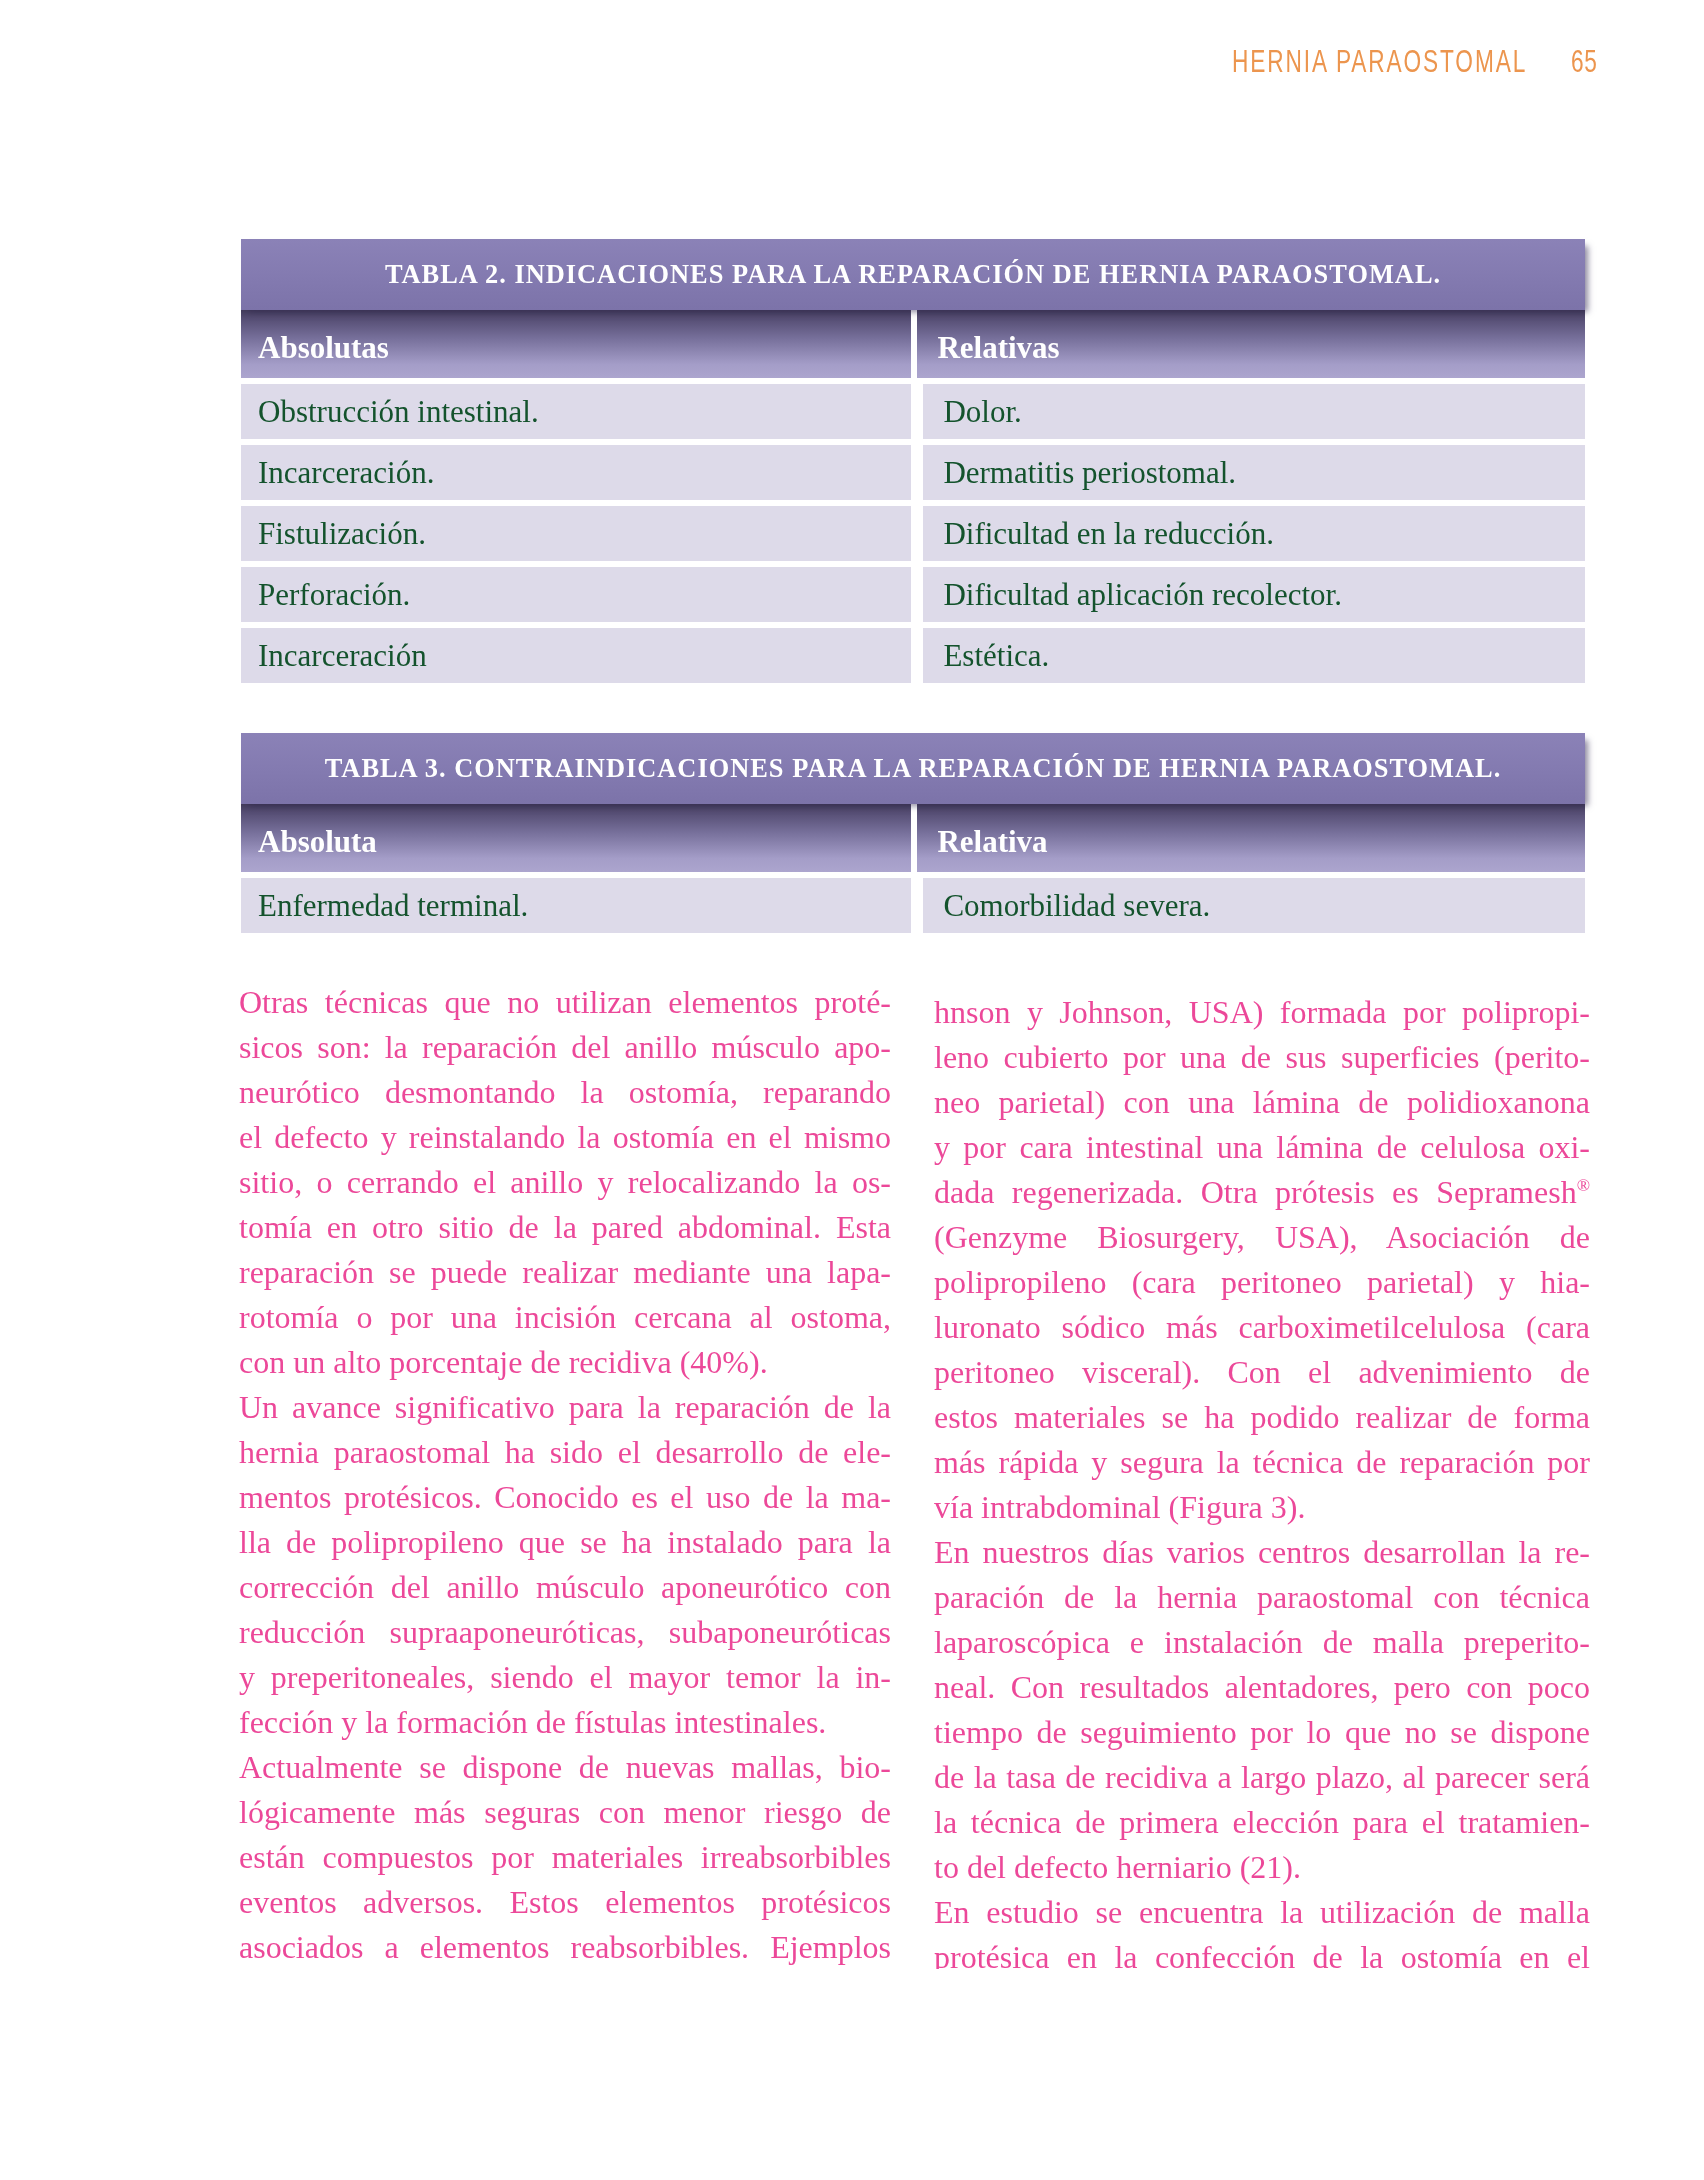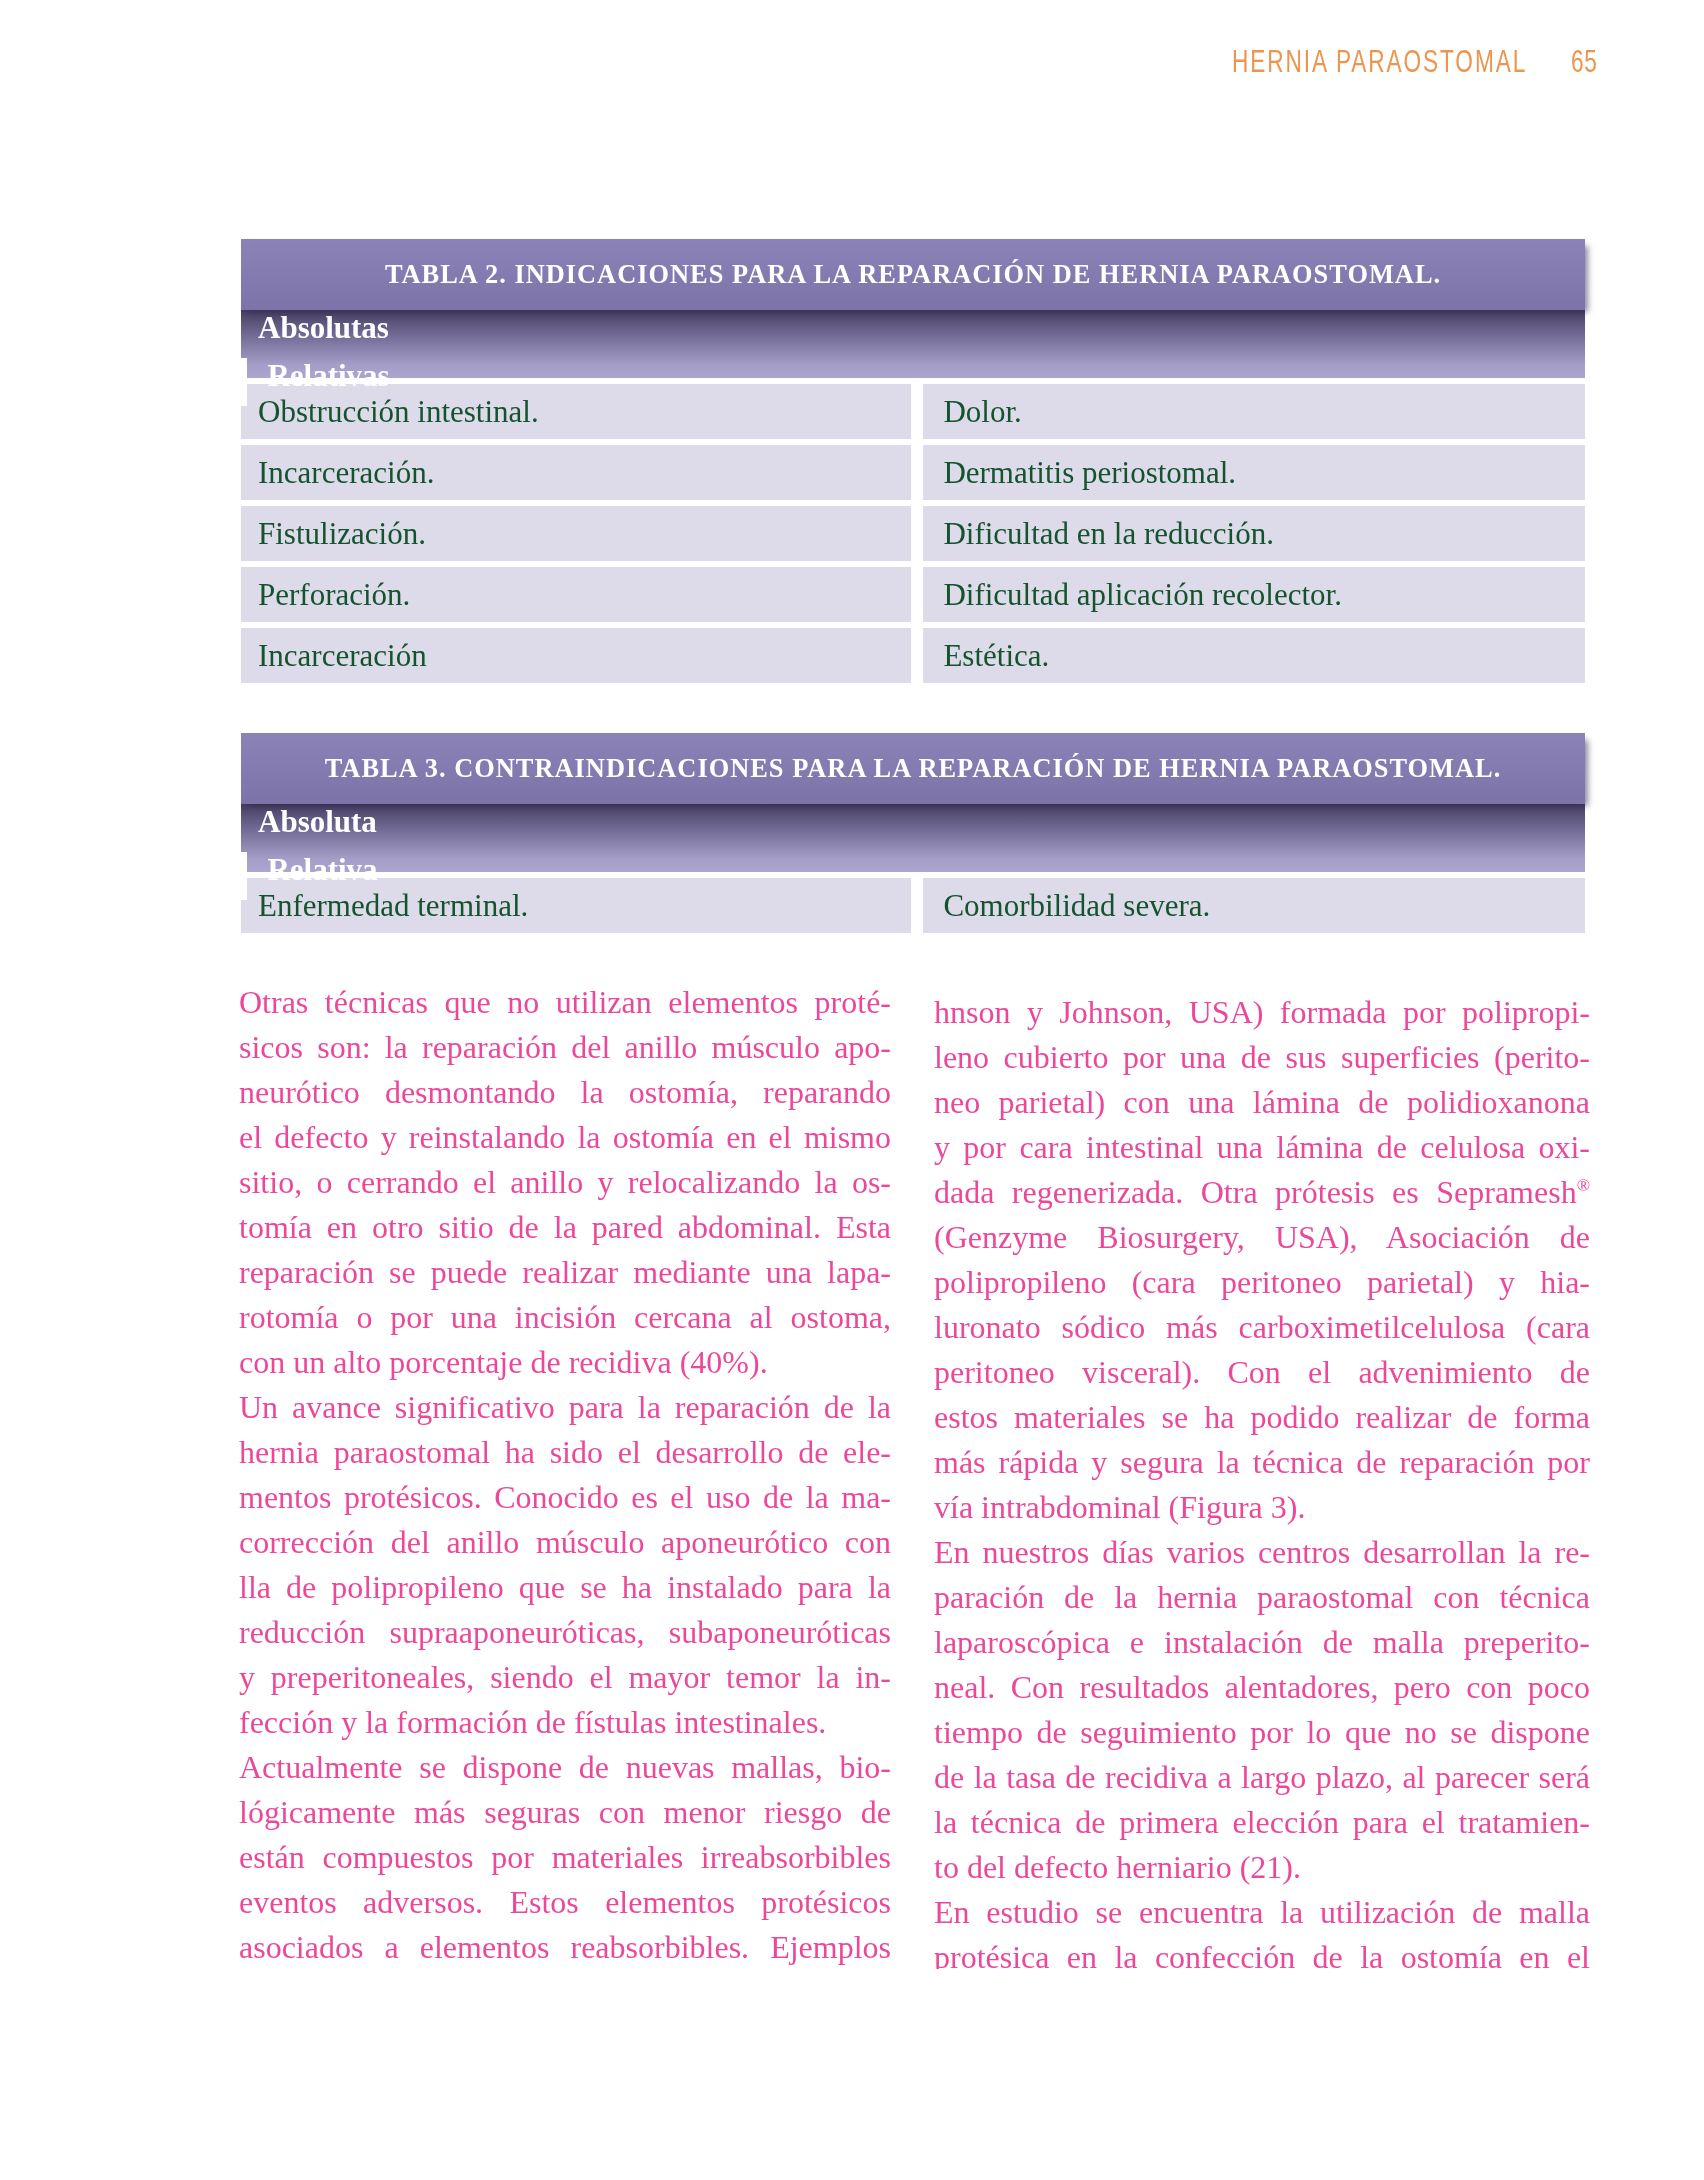--- a/index.html
+++ b/index.html
@@ -34,21 +34,21 @@
     background:linear-gradient(180deg,#8B82B7 0%,#837AB0 55%,#7C73A9 100%);
     color:#ffffff;
     font-weight:bold;font-size:26.4px;letter-spacing:1px;
     box-shadow:5.1px 4.3px 6px -2.6px rgba(50,40,80,0.55);
     position:relative;z-index:2;
     white-space:nowrap;
   }
   .t-head{
     display:flex;height:68px;
     background:linear-gradient(180deg,#423B5A 0%,#554D73 12%,#77709B 42%,#A49DC8 80%,#ACA5CE 100%);
-    position:relative;z-index:1;flex-direction:column;
+    position:relative;z-index:1;
   }
   .t-hcell{
     display:flex;align-items:flex-end;
     padding:0 0 12px 17px;box-sizing:border-box;
     color:#ffffff;font-weight:bold;font-size:31px;
   }
   .t-hcell.c1{width:670px;}
   .t-hcell.c2{flex:1;border-left:6px solid #ffffff;padding-left:20.4px;}
   .t-row{display:flex;margin-top:6px;height:55px;}
   .t-cell{
@@ -141,22 +141,22 @@
       <div class="text-line">neurótico desmontando la ostomía, reparando</div>
       <div class="text-line">el defecto y reinstalando la ostomía en el mismo</div>
       <div class="text-line">sitio, o cerrando el anillo y relocalizando la os-</div>
       <div class="text-line">tomía en otro sitio de la pared abdominal. Esta</div>
       <div class="text-line">reparación se puede realizar mediante una lapa-</div>
       <div class="text-line">rotomía o por una incisión cercana al ostoma,</div>
       <div class="text-line pe">con un alto porcentaje de recidiva (40%).</div>
       <div class="text-line">Un avance significativo para la reparación de la</div>
       <div class="text-line">hernia paraostomal ha sido el desarrollo de ele-</div>
       <div class="text-line">mentos protésicos. Conocido es el uso de la ma-</div>
+      <div class="text-line">lla de polipropileno que se ha instalado para la</div>
       <div class="text-line">corrección del anillo músculo aponeurótico con</div>
-      <div class="text-line">lla de polipropileno que se ha instalado para la</div>
       <div class="text-line">reducción supraaponeuróticas, subaponeuróticas</div>
       <div class="text-line">y preperitoneales, siendo el mayor temor la in-</div>
       <div class="text-line pe">fección y la formación de fístulas intestinales.</div>
       <div class="text-line">Actualmente se dispone de nuevas mallas, bio-</div>
       <div class="text-line">lógicamente más seguras con menor riesgo de</div>
       <div class="text-line">están compuestos por materiales irreabsorbibles</div>
       <div class="text-line">eventos adversos. Estos elementos protésicos</div>
       <div class="text-line">asociados a elementos reabsorbibles. Ejemplos</div>
       <div class="text-line">de ellas son la malla Proceed<span class="reg">®</span> (ETHICON Jo-</div>
     </div>

